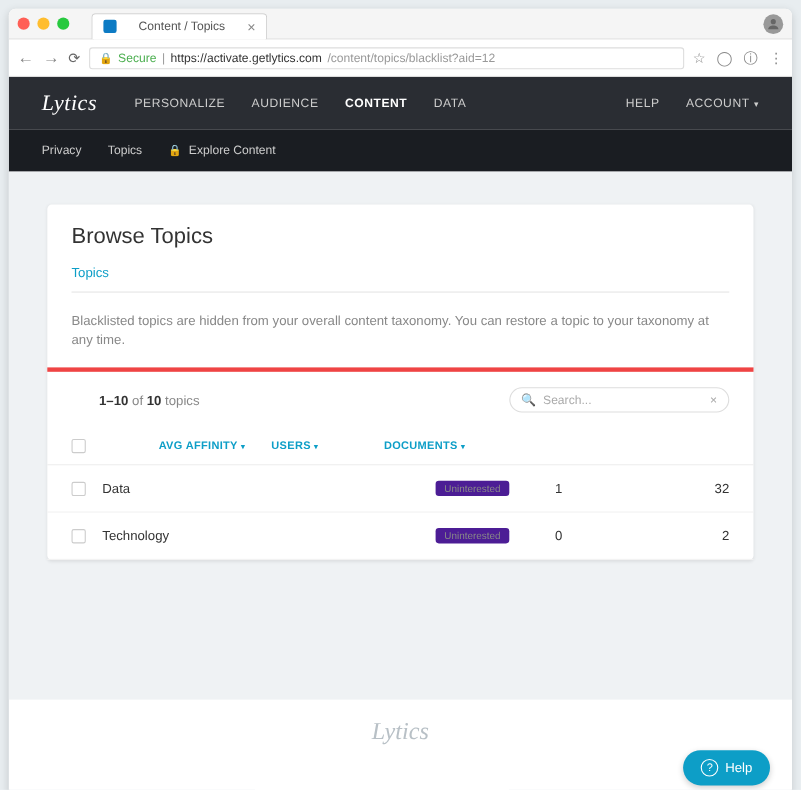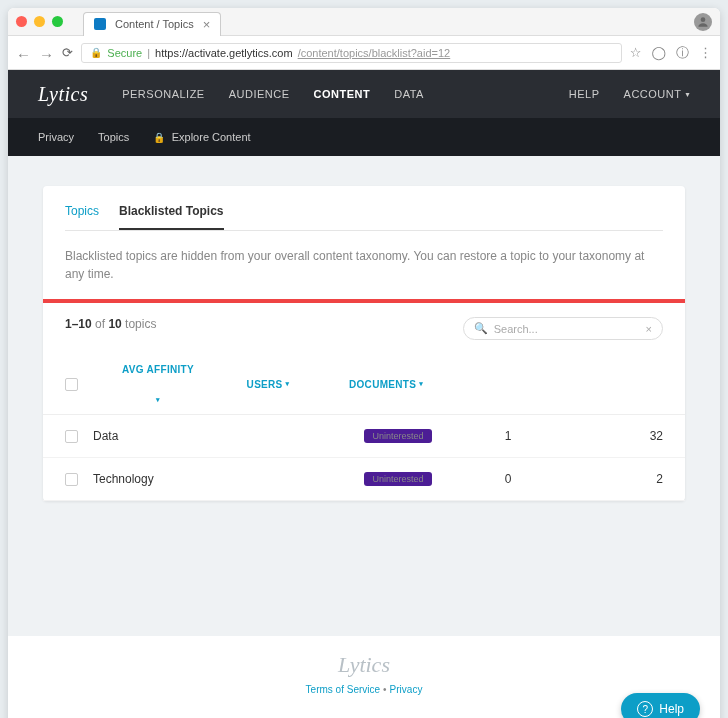--- a/index.html
+++ b/index.html
@@ -4,34 +4,34 @@
 <style>
 * { margin: 0; padding: 0; box-sizing: border-box; }
 body { font-family: -apple-system, BlinkMacSystemFont, "Segoe UI", Helvetica, Arial, sans-serif; background: #e8edf0; width: 728px; height: 718px; overflow: hidden; }
 .browser-window { background: #fff; border-radius: 6px; margin: 8px; box-shadow: 0 2px 8px rgba(0,0,0,0.15); overflow: hidden; }
 .browser-titlebar { background: #f5f5f5; border-bottom: 1px solid #ddd; height: 28px; display: flex; align-items: center; padding: 0 8px; }
 .traffic-lights { display: flex; gap: 7px; }
 .traffic-light { width: 11px; height: 11px; border-radius: 50%; }
 .tl-red { background: #ff5f56; }
 .tl-yellow { background: #ffbd2e; }
 .tl-green { background: #27c93f; }
-.browser-tab { background: #fff; border: 1px solid #ccc; border-bottom: none; border-radius: 4px 4px 0 0; padding: 4px 10px; margin-left: 20px; display: flex; align-items: center; gap: 9px; font-size: 11px; color: #555; height: 24px; margin-top: 4px; }
+.browser-tab { background: #fff; border: 1px solid #ccc; border-bottom: none; border-radius: 4px 4px 0 0; padding: 4px 10px; margin-left: 20px; display: flex; align-items: center; gap: 20px; font-size: 11px; color: #555; height: 24px; margin-top: 4px; }
 .tab-favicon { width: 12px; height: 12px; background: #0d7bc4; border-radius: 2px; display: inline-block; }
 .tab-close { color: #888; font-size: 13px; cursor: pointer; }
 .browser-titlebar .spacer { flex: 1; }
 .user-icon { width: 18px; height: 18px; border-radius: 50%; background: #999; display: flex; align-items: center; justify-content: center; color: #fff; font-size: 11px; }
 .browser-toolbar { background: #fff; border-bottom: 1px solid #ddd; height: 34px; display: flex; align-items: center; padding: 0 8px; gap: 8px; }
 .nav-arrow { color: #888; font-size: 15px; cursor: pointer; }
 .reload-icon { color: #666; font-size: 13px; cursor: pointer; }
 .address-bar { flex: 1; display: flex; align-items: center; border: 1px solid #ddd; border-radius: 3px; padding: 3px 8px; font-size: 11px; gap: 5px; }
 .lock-icon { color: #4caf50; font-size: 10px; }
 .secure-text { color: #4caf50; }
 .url-divider { color: #999; }
 .url-domain { color: #333; }
-.url-path { color: #999; text-decoration: underline; }
+.url-path { color: #999; }
 .toolbar-right { display: flex; gap: 10px; align-items: center; color: #888; font-size: 13px; }
 .star-icon, .circle-icon, .info-icon, .menu-icon { cursor: pointer; }
 .app-header { background: #2a2d33; color: #fff; padding: 0 30px; height: 48px; display: flex; align-items: center; gap: 24px; font-size: 11px; letter-spacing: 0.5px; }
 .logo { font-family: cursive; font-size: 20px; font-style: italic; margin-right: 10px; }
 .nav-item { cursor: pointer; color: #ccc; }
 .nav-item.active { color: #fff; font-weight: 600; }
 .nav-spacer { flex: 1; }
 .account-dropdown { display: flex; align-items: center; gap: 4px; }
 .chevron-down { font-size: 8px; }
 .app-subheader { background: #1a1d22; color: #ccc; padding: 0 30px; height: 38px; display: flex; align-items: center; gap: 24px; font-size: 11px; }
@@ -39,32 +39,32 @@
 .explore-item { display: flex; align-items: center; gap: 6px; }
 .lock-mini { font-size: 10px; }
 .content-area { background: #eff2f4; padding: 30px 35px; min-height: 480px; }
 .panel { background: #fff; border-radius: 4px; box-shadow: 0 1px 3px rgba(0,0,0,0.08); }
 .panel-header { padding: 18px 22px 0; }
 .panel-title { font-size: 20px; font-weight: 400; color: #333; margin-bottom: 14px; }
 .tabs { display: flex; gap: 20px; border-bottom: 1px solid #e5e5e5; }
 .tab { padding-bottom: 10px; font-size: 12px; cursor: pointer; color: #0d9ec7; }
 .tab.selected { color: #333; font-weight: 600; border-bottom: 2px solid #333; }
 .panel-desc { padding: 16px 22px; font-size: 12px; color: #888; line-height: 1.5; border-bottom: 4px solid #ef4444; }
-.table-controls { display: flex; justify-content: space-between; padding: 14px 22px; }
+.table-controls { display: flex; align-items: center; justify-content: space-between; padding: 14px 22px; margin-left: 25px; }
 .topics-count { font-size: 12px; color: #333; }
 .topics-count .of { color: #888; }
 .search-box { border: 1px solid #ddd; border-radius: 14px; padding: 4px 10px; display: flex; align-items: center; gap: 6px; width: 200px; font-size: 11px; color: #999; }
 .search-input { border: none; outline: none; flex: 1; font-size: 11px; color: #333; }
 .search-input::placeholder { color: #aaa; }
 .search-clear { cursor: pointer; color: #aaa; }
 .table { width: 100%; }
 .table-header { display: flex; align-items: center; padding: 10px 22px; border-bottom: 1px solid #eee; font-size: 10px; font-weight: 700; color: #0d9ec7; letter-spacing: 0.3px; }
 .col-check { width: 28px; }
 .col-topic { flex: 1; display: flex; align-items: center; gap: 3px; }
-.col-affinity { width: 130px; text-align: right; display: flex; justify-content: flex-end; align-items: center; gap: 21px; flex-direction: column; }
+.col-affinity { width: 130px; text-align: right; display: flex; justify-content: flex-end; align-items: center; gap: 3px; }
 .col-users { width: 90px; text-align: right; display: flex; justify-content: center; align-items: center; gap: 3px; }
 .col-docs { width: 110px; text-align: right; display: flex; justify-content: flex-end; align-items: center; gap: 3px; }
 .sort-arrow { font-size: 7px; }
 .table-row { display: flex; align-items: center; padding: 14px 22px; border-bottom: 1px solid #f2f2f2; font-size: 12px; color: #333; }
 .badge { background: #4c1d95; color: #888; font-size: 9px; padding: 2px 8px; border-radius: 3px; }
 .checkbox { width: 13px; height: 13px; border: 1px solid #ccc; border-radius: 2px; cursor: pointer; }
 .footer { text-align: center; padding: 16px 0 50px; position: relative; }
 .footer-logo { font-family: cursive; font-size: 22px; font-style: italic; color: #b8c0c6; margin-bottom: 6px; }
 .footer-copy { font-size: 10px; color: #888; margin-bottom: 4px; }
 .footer-links { font-size: 10px; }
@@ -135,23 +135,23 @@
     <span class="subnav-item">Topics</span>
     <span class="subnav-item explore-item">
       <span class="lock-mini">🔒</span>
       <span>Explore Content</span>
     </span>
   </div>
 
   <div class="content-area">
     <div class="panel">
       <div class="panel-header">
+        <div class="panel-title">Browse Topics</div>
         <div class="tabs">
           <div class="tab">Topics</div>
-          <div class="tab selected">Blacklisted Topics</div>
         </div>
       </div>
       <div class="panel-desc">Blacklisted topics are hidden from your overall content taxonomy. You can restore a topic to your taxonomy at any time.</div>
       <div class="table-controls">
         <div class="topics-count">
           <b>1–10</b><span class="of"> of </span><b>10</b><span class="of"> topics</span>
         </div>
         <div class="search-box">
           <span>🔍</span>
           <input class="search-input" placeholder="Search..." style="">
@@ -197,21 +197,18 @@
             </div>
           <div class="col-users">0</div>
           <div class="col-docs">2</div>
         </div>
       </div>
     </div>
   </div>
 
   <div class="footer">
     <div class="footer-logo">Lytics</div>
-    <div class="footer-links">
-      <a>Terms of Service</a><span class="dot">•</span><a>Privacy</a>
-    </div>
     <div class="help-button">
       <span class="help-q">?</span>
       <span>Help</span>
     </div>
   </div>
 </div>
 
 </body></html>

